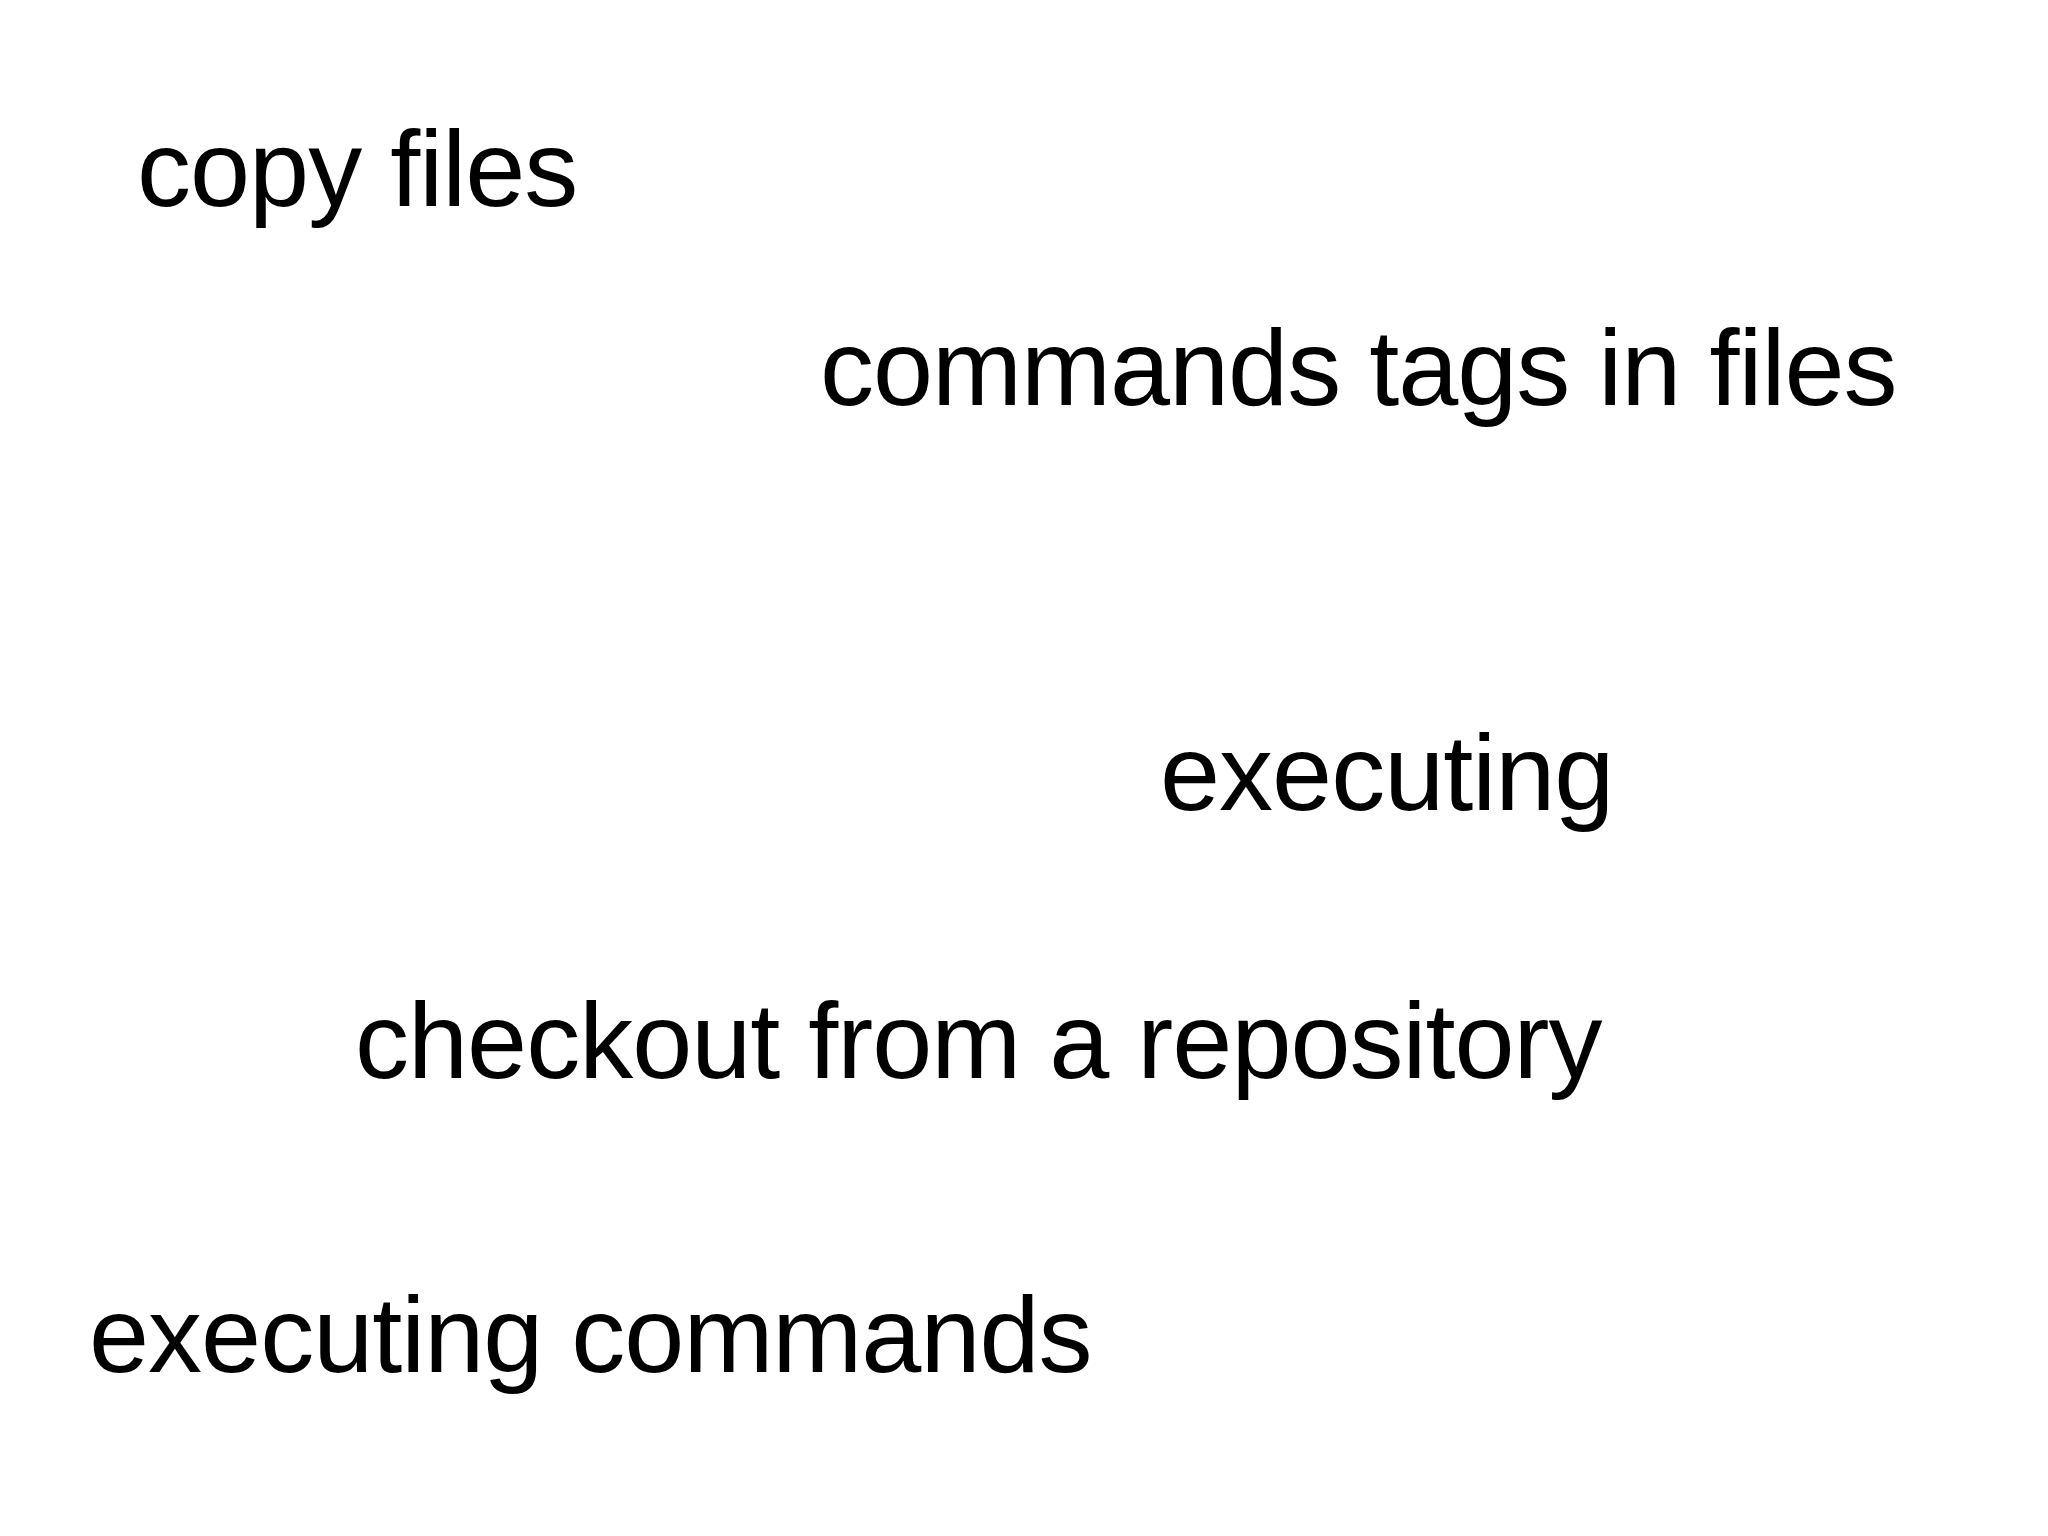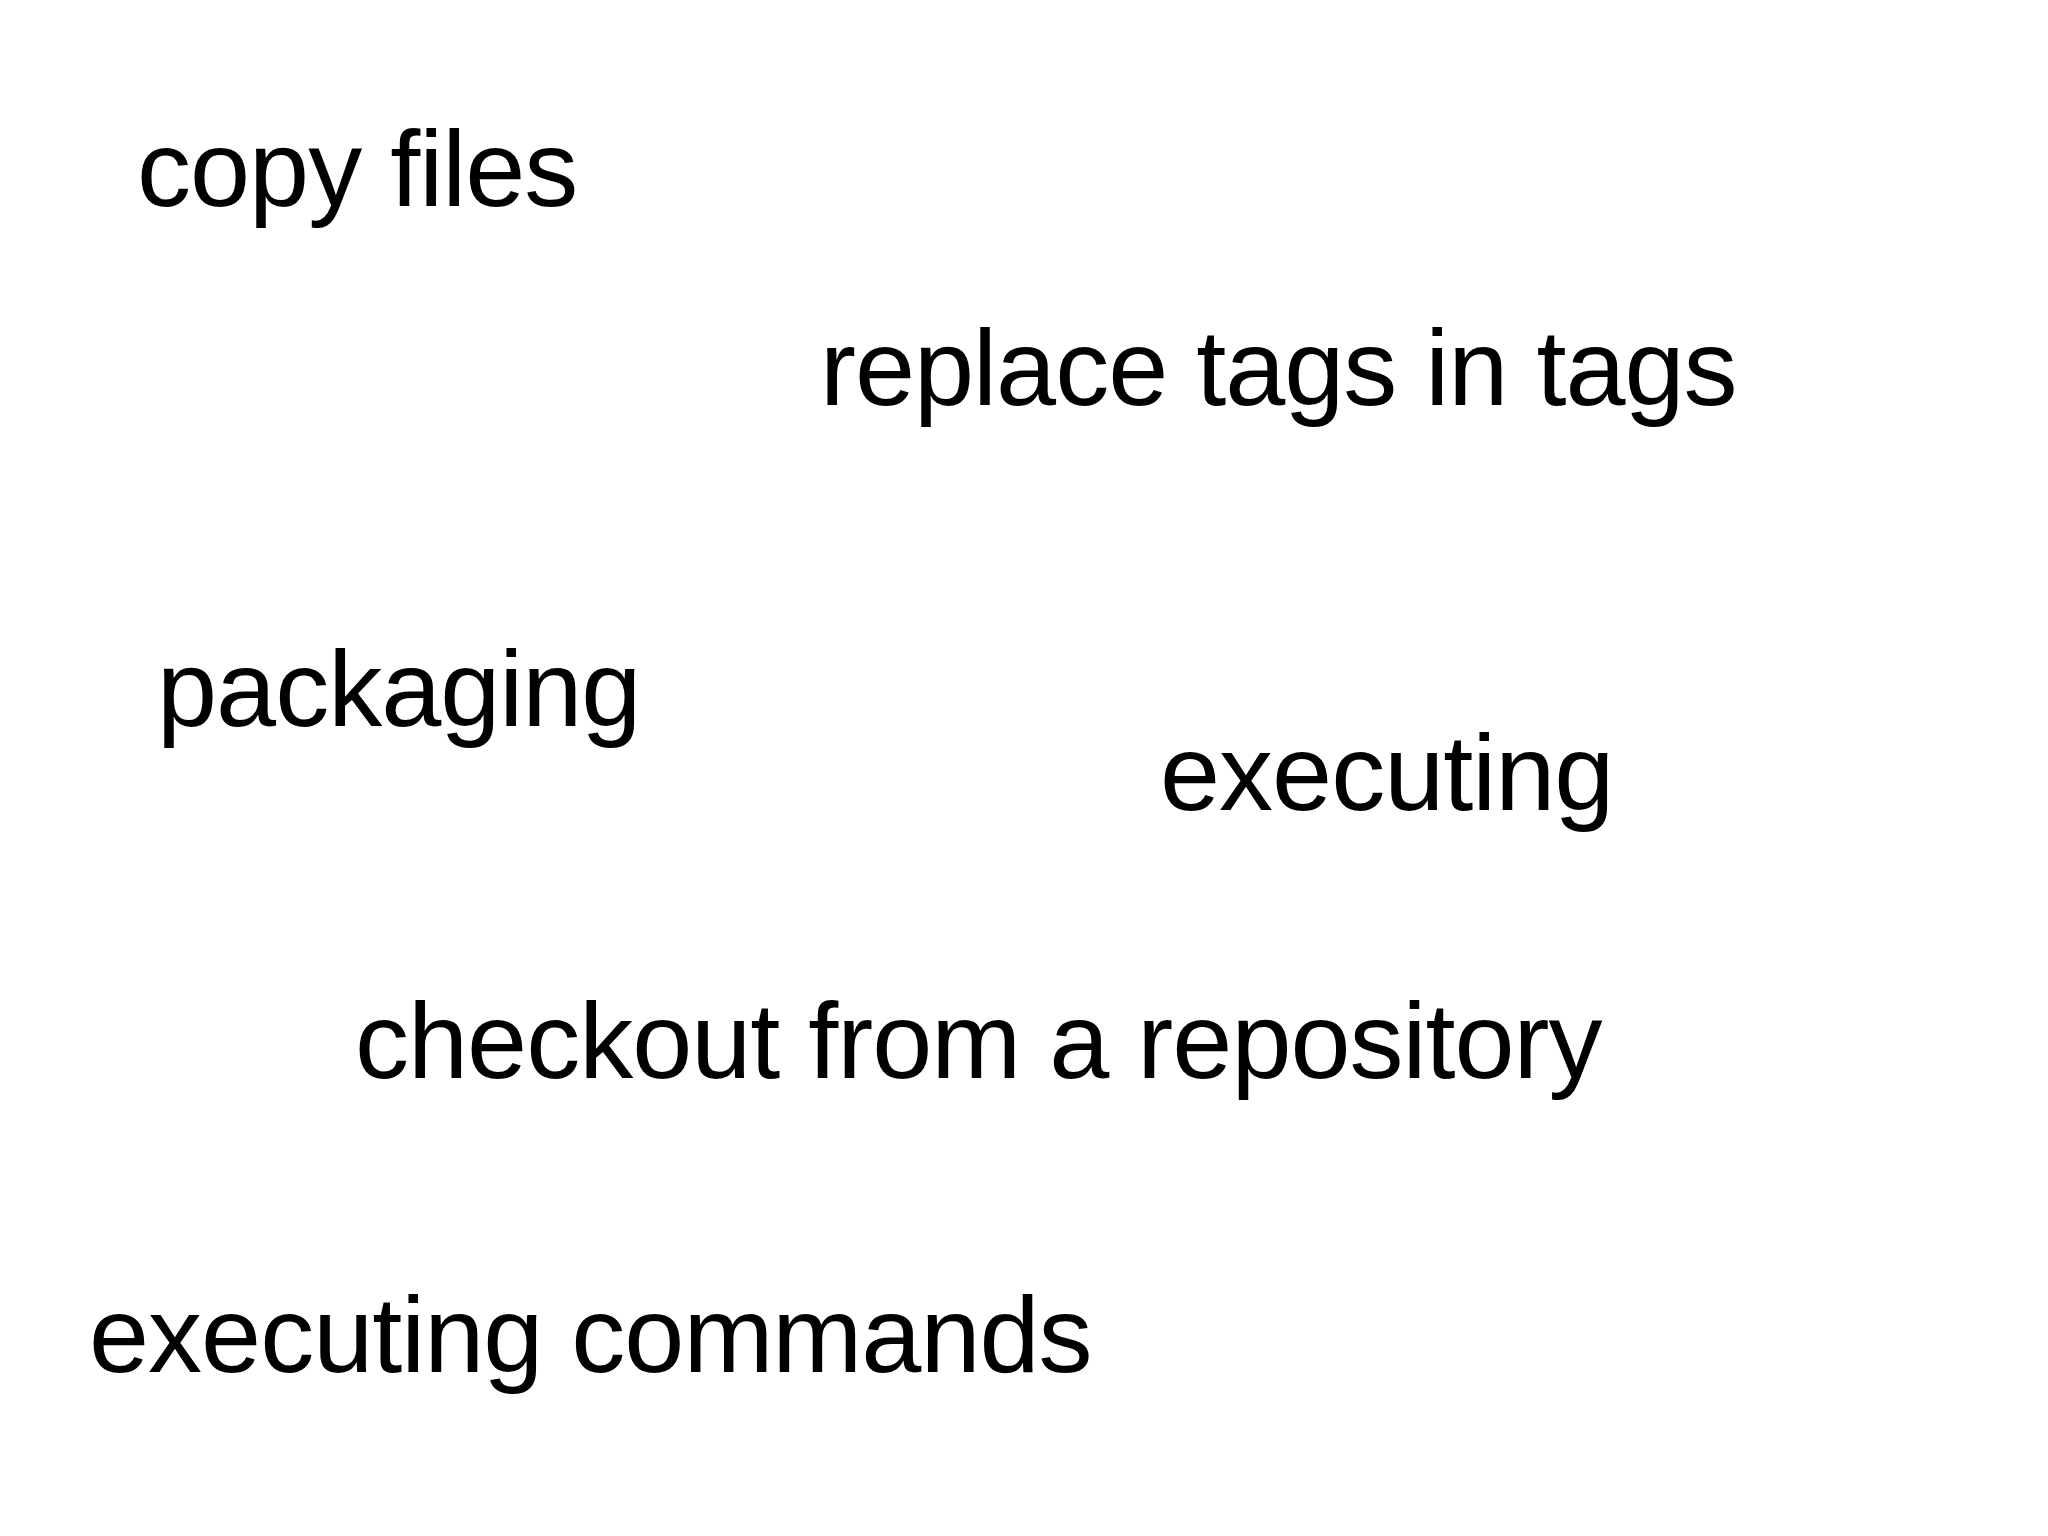--- a/index.html
+++ b/index.html
@@ -35,18 +35,17 @@
   .item-2 { left: 157px;  top: 635px;  }  
   .item-3 { left: 1160px; top: 719px;  }  
   .item-4 { left: 355px;  top: 987px; text-align: right;  }  
   .item-5 { left: 89px;   top: 1281px; }  
 </style>
 </head>
 <body>
 
 <div class="slide">
   <div class="phrase item-0">copy files</div>
-  <div class="phrase item-1">replace tags in tags</div>
-  <div class="phrase item-2">packaging</div>
+  <div class="phrase item-1">commands tags in files</div>
   <div class="phrase item-3">executing</div>
   <div class="phrase item-4">checkout from a repository</div>
   <div class="phrase item-5">executing commands</div>
 </div>
 
 </body></html>

